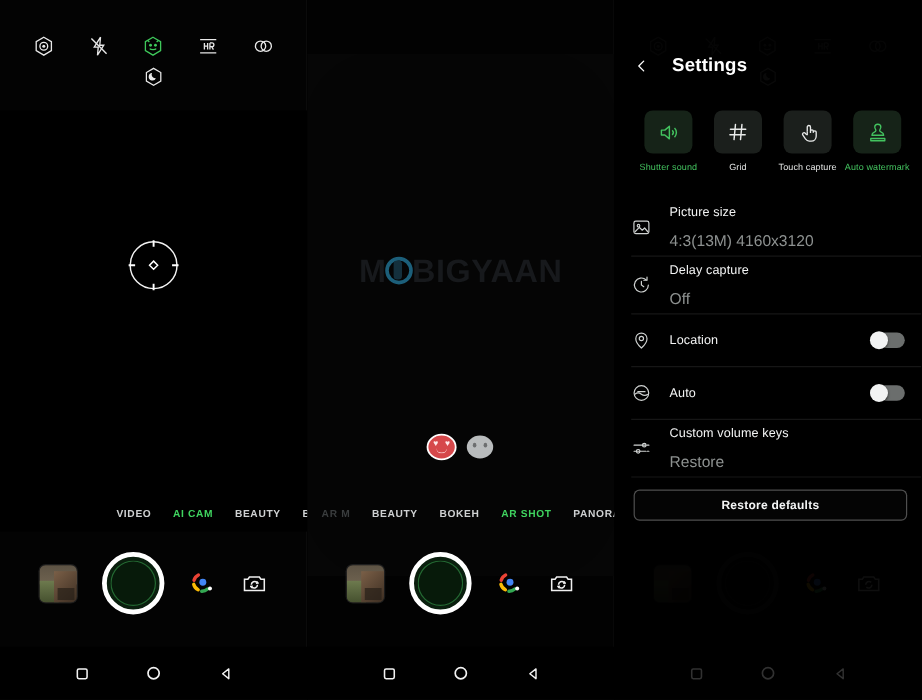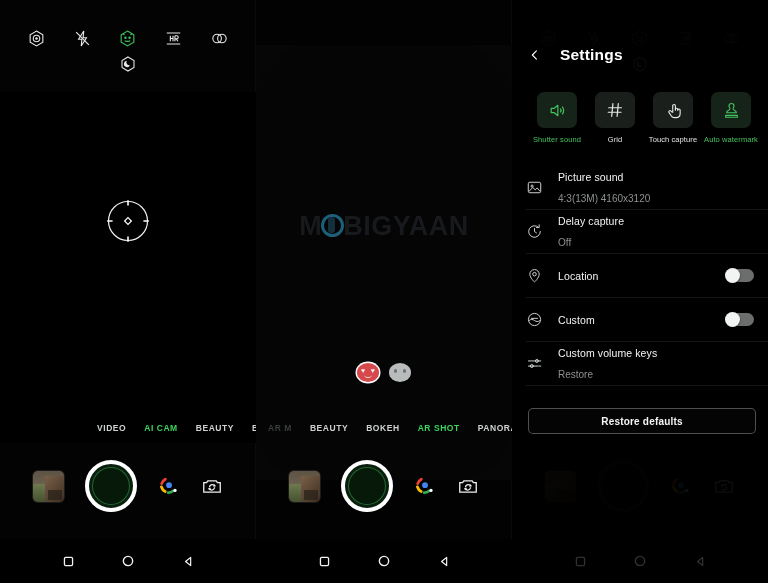--- a/index.html
+++ b/index.html
@@ -437,21 +437,21 @@
     color: #cfd2d1;
   }
   .set-text { flex: 1 1 auto; min-width: 0; }
   .set-title {
     font-size: 10.5px;
     color: #f3f4f4;
     font-weight: 400;
     letter-spacing: 0.1px;
   }
   .set-sub {
-    font-size: 10px;
+    font-size: 13px;
     color: #8d9190;
     margin-top: 10px;
   }
   .toggle {
     flex: 0 0 auto;
     width: 29px;
     height: 13px;
     border-radius: 7px;
     background: #6b6e6d;
     position: relative;
@@ -819,21 +819,21 @@
 
           <div class="setrow">
             <div class="set-icon">
               <svg width="17" height="17" viewBox="0 0 24 24" fill="none" stroke="currentColor" stroke-width="1.4" stroke-linejoin="round">
                 <rect x="3.2" y="4.6" width="17.6" height="14.8" rx="2.2"></rect>
                 <circle cx="8.6" cy="10" r="1.5"></circle>
                 <path d="M4.2 17.4 9.6 12l3.4 3.3 2.8-2.6 4 4.7"></path>
               </svg>
             </div>
             <div class="set-text">
-              <div class="set-title">Picture sound</div>
+              <div class="set-title">Picture size</div>
               <div class="set-sub">4:3(13M) 4160x3120</div>
             </div>
           </div>
 
           <div class="setrow">
             <div class="set-icon">
               <svg width="17" height="17" viewBox="0 0 24 24" fill="none" stroke="currentColor" stroke-width="1.4" stroke-linecap="round">
                 <path d="M20.2 12a8.2 8.2 0 1 1-2.6-6"></path>
                 <path d="M18.6 2.6v3.8h-3.8"></path>
                 <path d="M12 7.8V12l2.8 2"></path>
@@ -862,21 +862,21 @@
 
           <div class="setrow">
             <div class="set-icon">
               <svg width="17" height="17" viewBox="0 0 24 24" fill="none" stroke="currentColor" stroke-width="1.4">
                 <circle cx="12" cy="12" r="8.6"></circle>
                 <path d="M4.4 13.4c2.4-2 5-2 7.6 0s5.2 2 7.6 0"></path>
                 <path d="M7.2 10.4h9.6"></path>
               </svg>
             </div>
             <div class="set-text">
-              <div class="set-title">Custom</div>
+              <div class="set-title">Auto</div>
             </div>
             <div class="toggle">
                 <div class="knob"></div>
               </div>
           </div>
 
           <div class="setrow">
             <div class="set-icon">
               <svg width="17" height="17" viewBox="0 0 24 24" fill="none" stroke="currentColor" stroke-width="1.4" stroke-linecap="round">
                 <path d="M3.4 8.4h14M3.4 15.6h14"></path>

